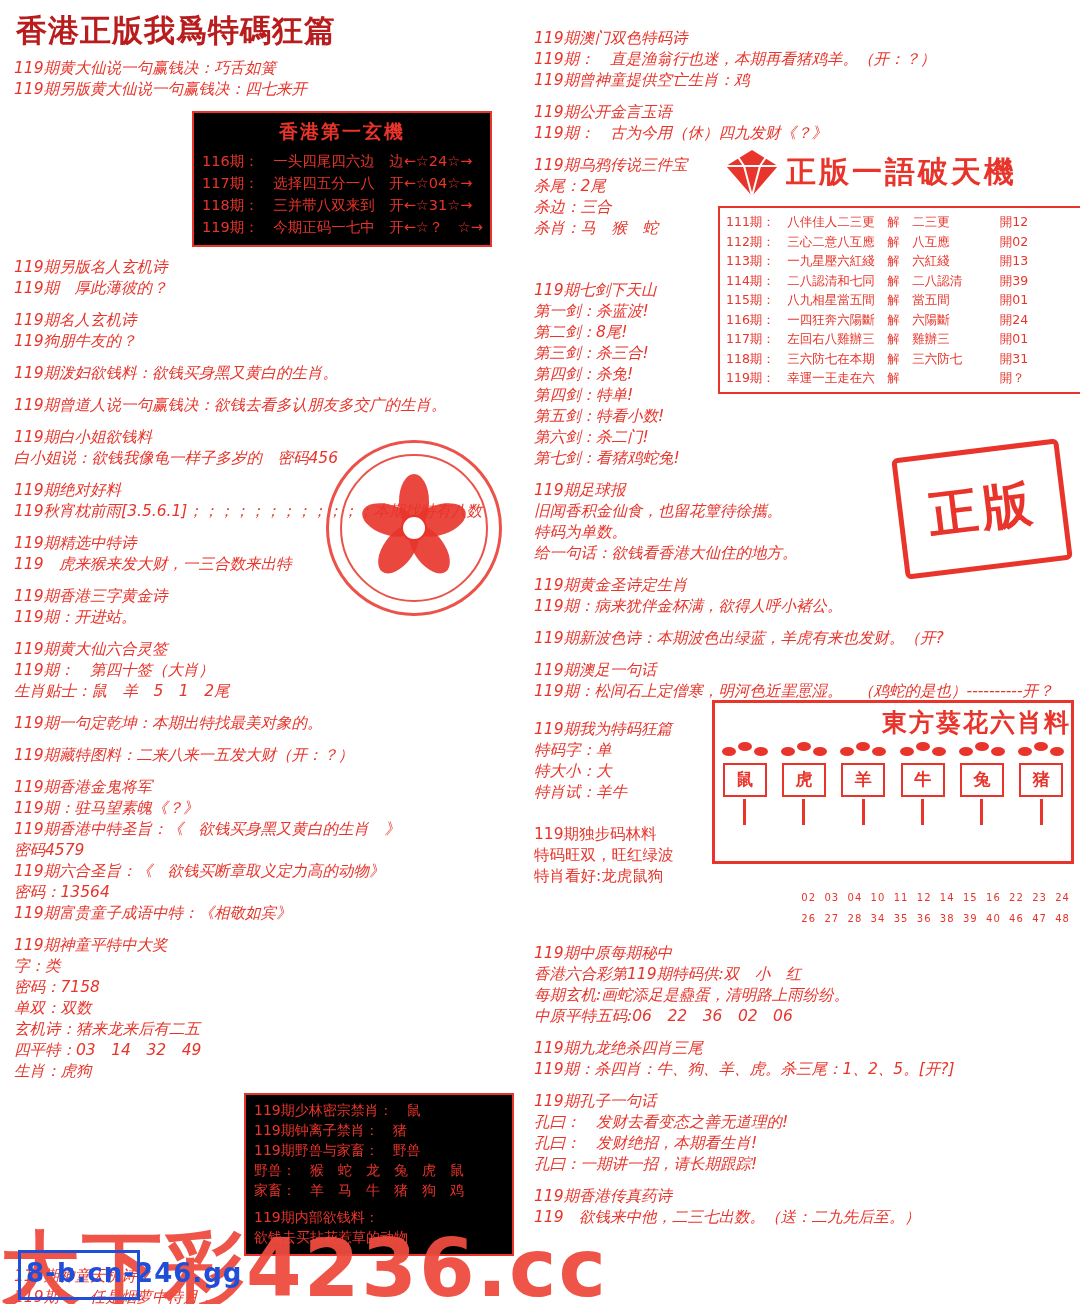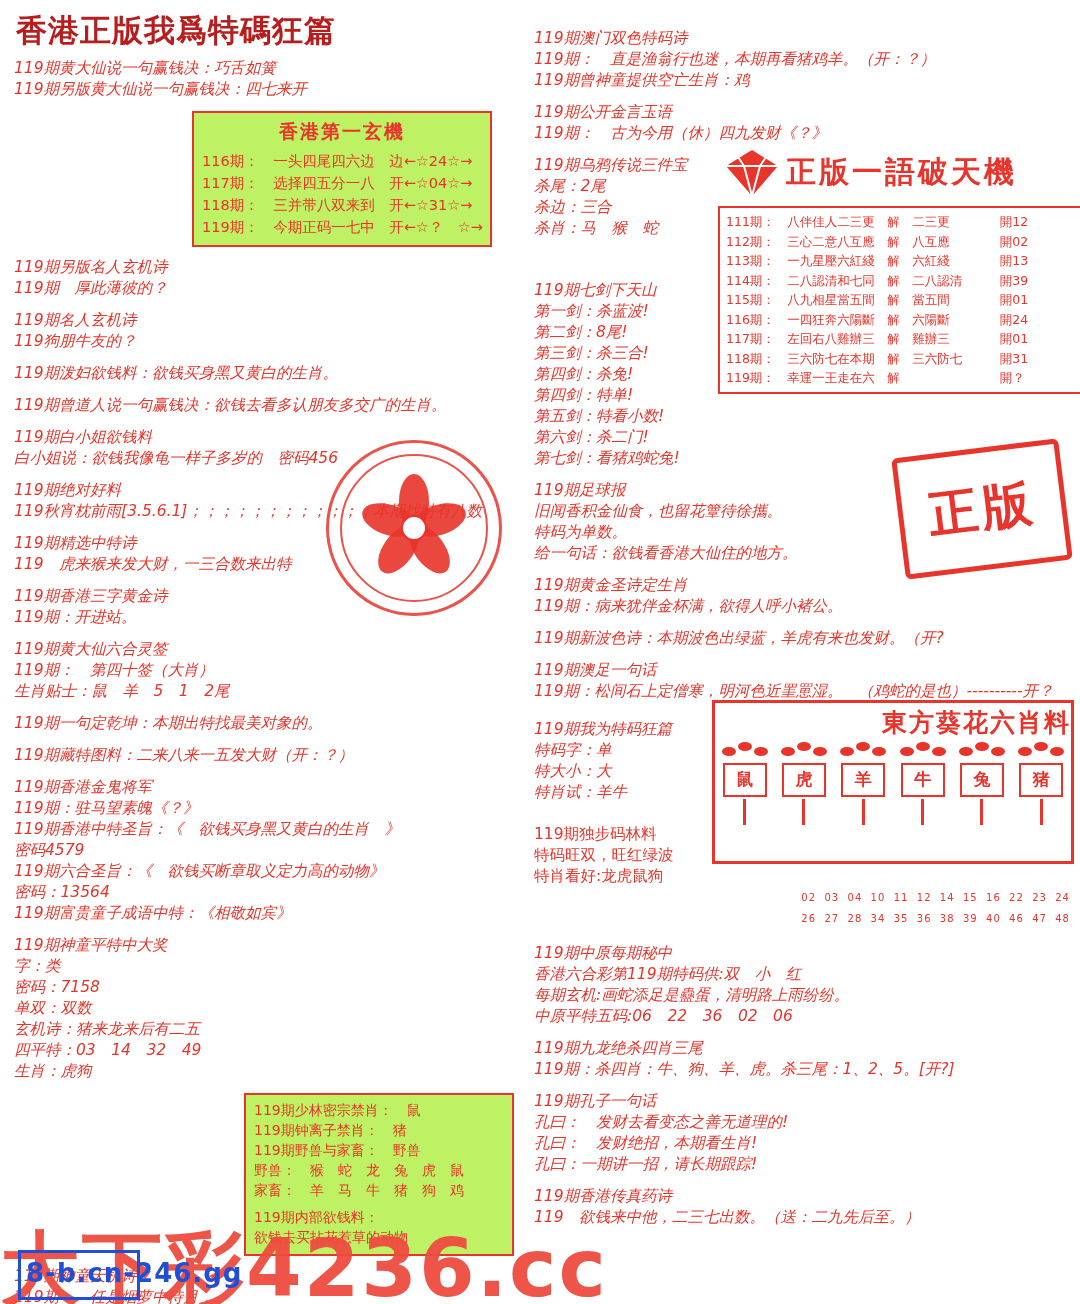--- a/index.html
+++ b/index.html
@@ -24,21 +24,21 @@
   .line{font-size:15.5px;line-height:21px;white-space:pre-wrap;}
   .blk{margin-bottom:11px;font-style:italic;}
   .sp{height:7px;}
 
   
   .box{
     border:2px solid #e8342a;
     padding:5px 8px 7px 8px;
     margin:4px 0 10px 0;
     position:relative;
-    background:#bef264;
+    background:#000000;
   }
   .box .bt{
     font-size:19px;font-weight:bold;text-align:center;
     margin:1px 0 5px 0;letter-spacing:2px;
   }
   .box .br{font-size:14.5px;line-height:22px;white-space:pre;}
 
   
   .box1{margin-left:178px;width:280px;}
 

